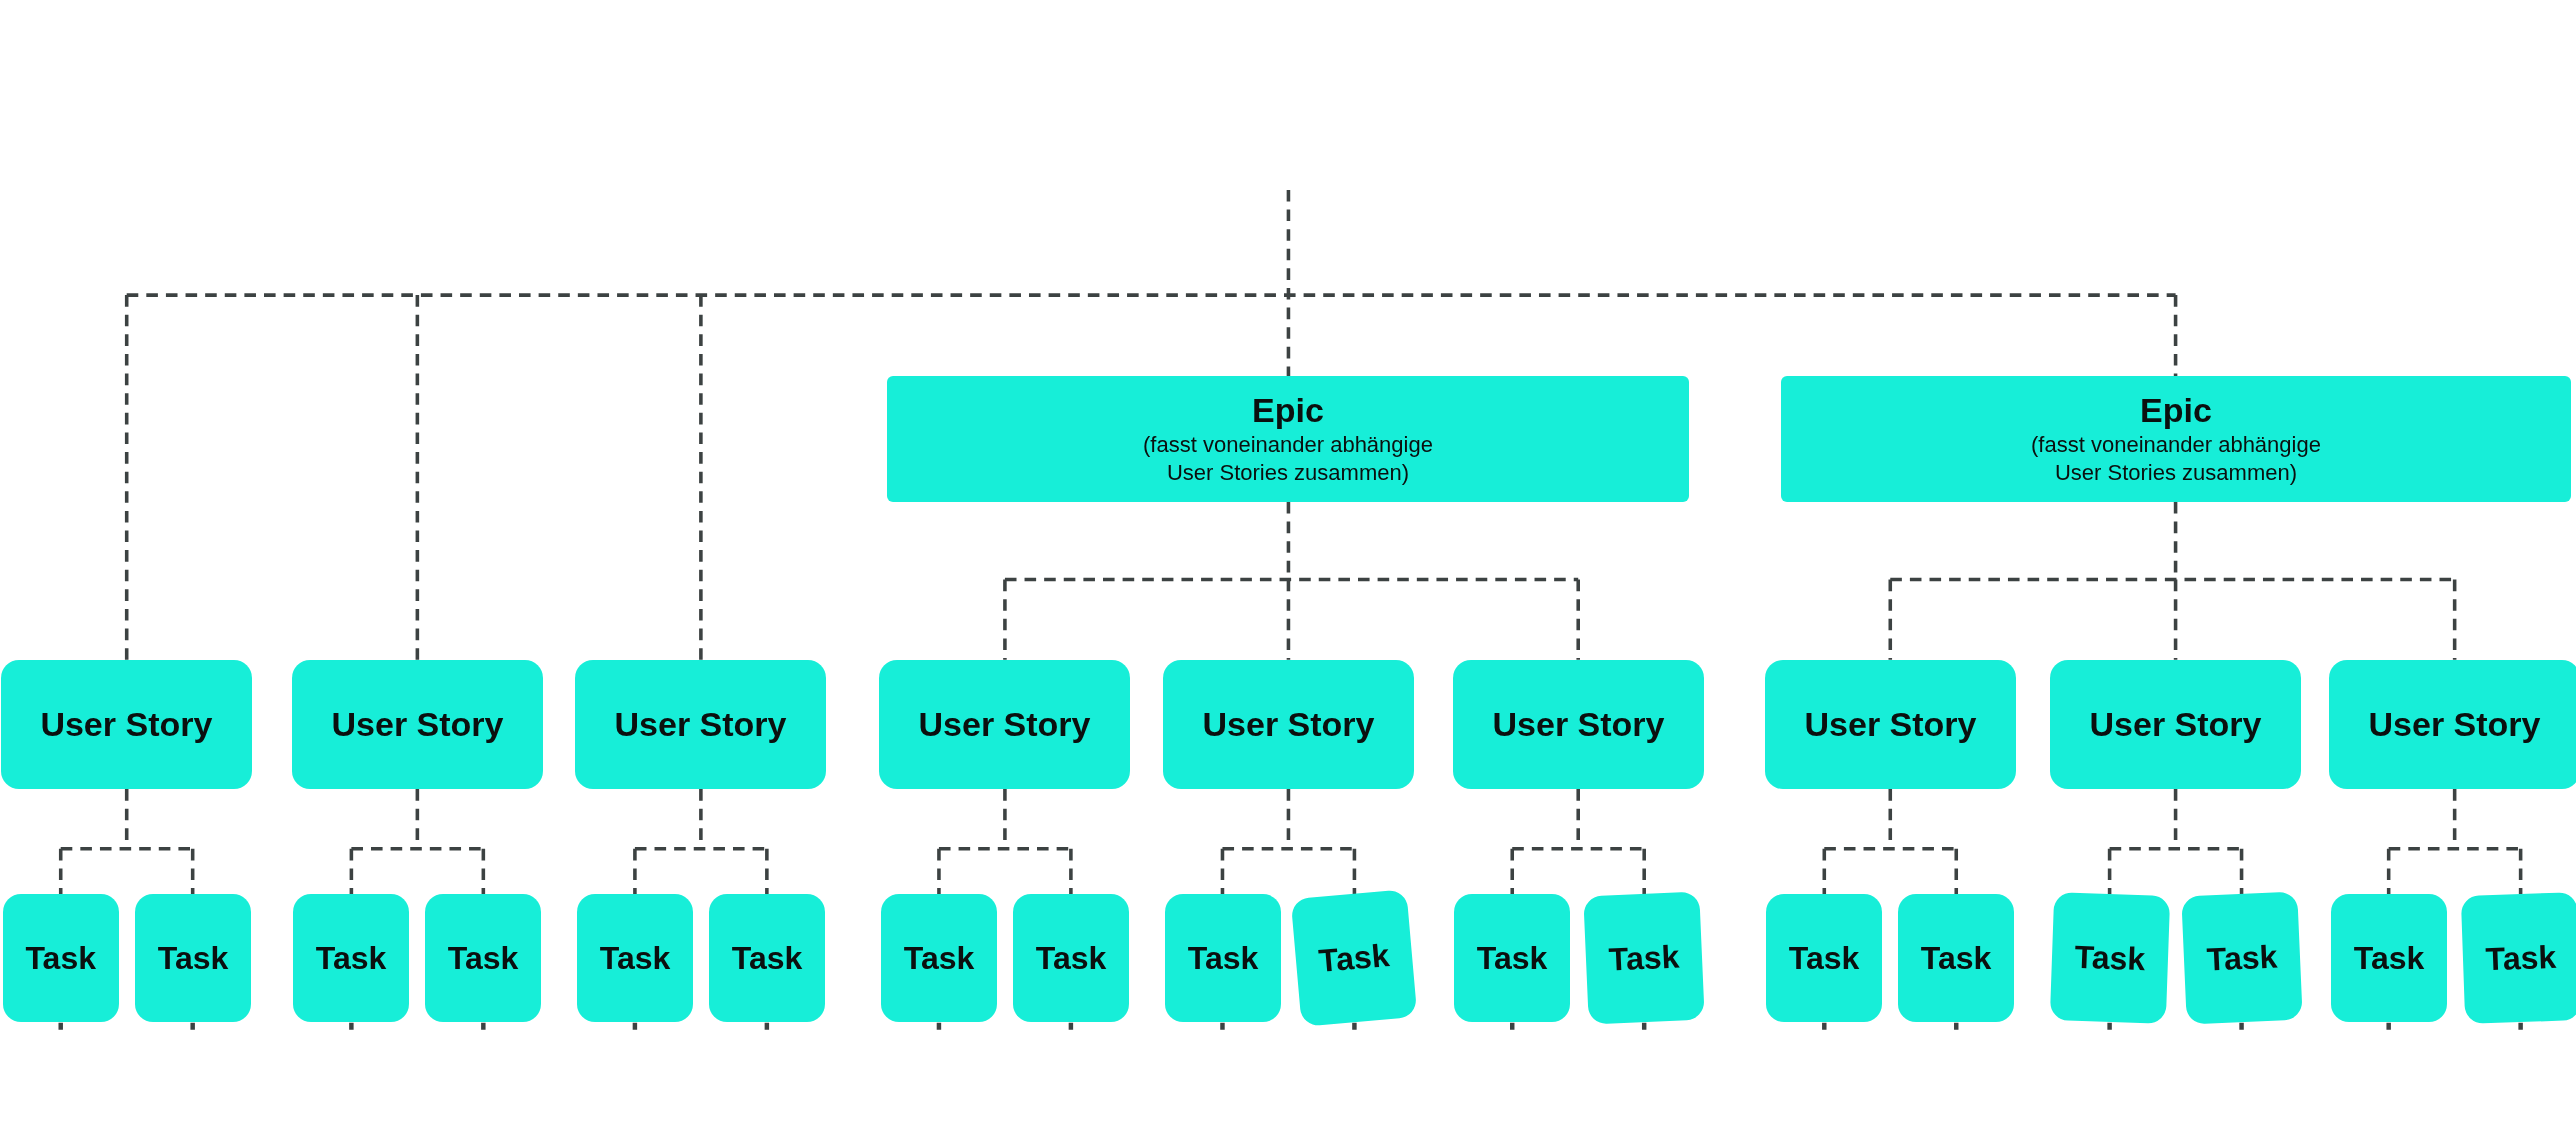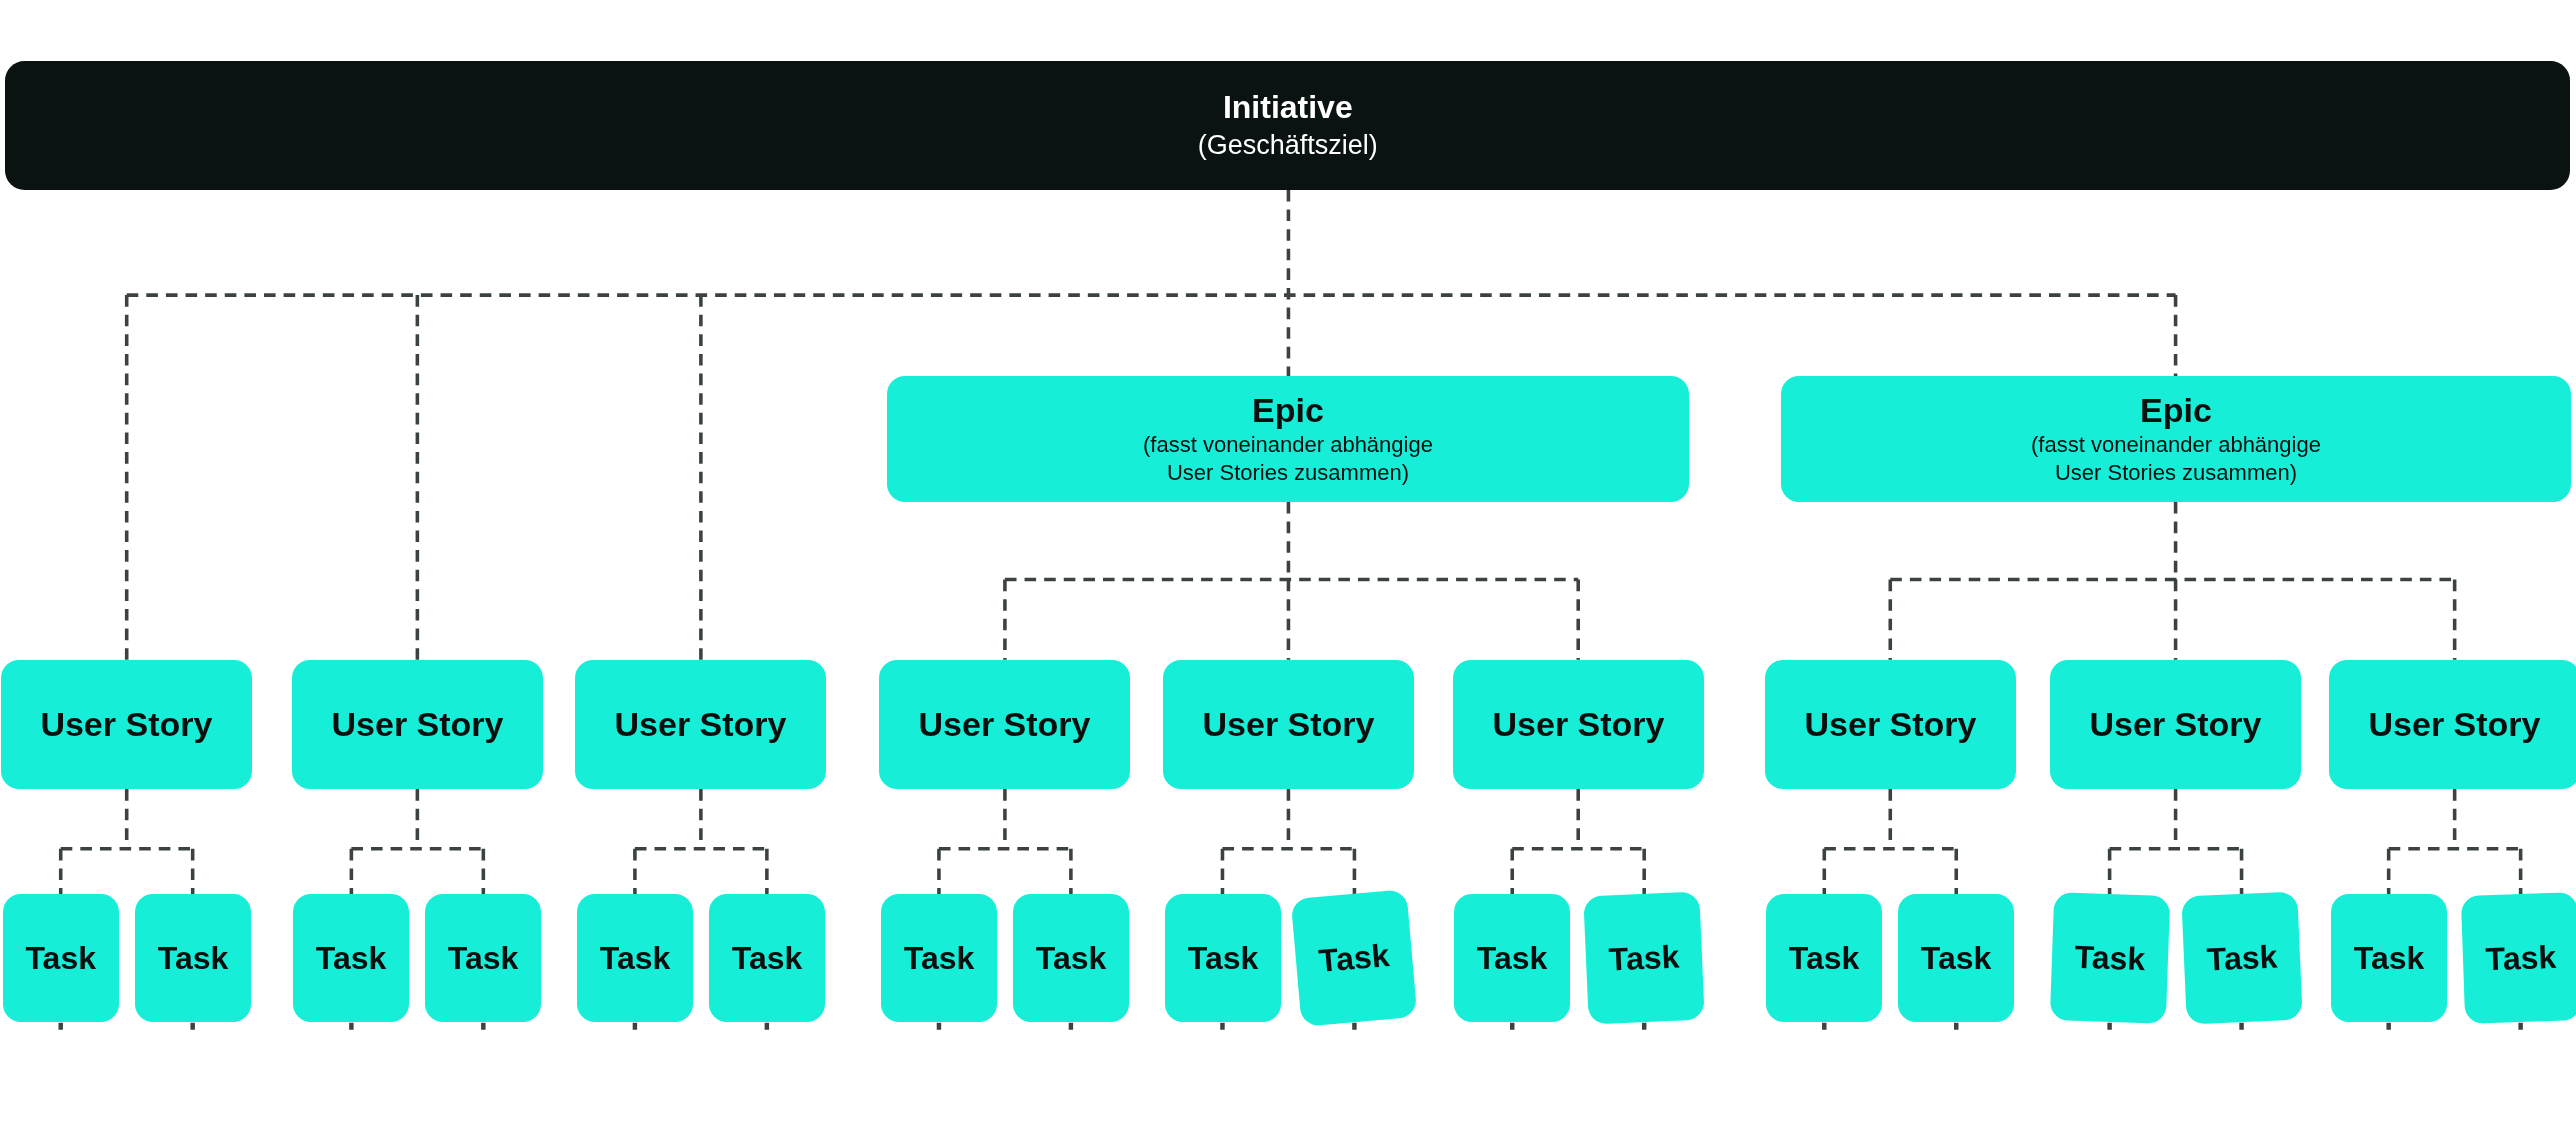--- a/index.html
+++ b/index.html
@@ -30,41 +30,37 @@
   }
   .node.initiative{
     background:var(--initiative-bg);
     color:var(--initiative-text);
     border-radius:19.6px;
     left:5.3px;top:61px;width:2565px;height:129px;
     row-gap:5.3px;
   }
   .init-title{font-size:32px;font-weight:bold;line-height:1.1;}
   .init-sub{font-size:27px;line-height:1.1;}
-  .node.epic{border-radius:18px;row-gap:1.8px;}
+  .node.epic{border-radius:6px;row-gap:1.8px;}
   .epic-title{font-size:34px;font-weight:bold;line-height:1.15;}
   .epic-sub{font-size:22px;line-height:1.22;}
   .node.story{border-radius:18px;}
   .story-label{font-size:34px;font-weight:bold;text-align:center;}
   .node.task{border-radius:18px;}
   .task-label{font-size:32px;font-weight:bold;}
 </style>
 </head>
 <body>
 
 <div class="canvas" id="canvas">
   <svg class="wires" id="wires" viewBox="0 0 2889 1273" xmlns="http://www.w3.org/2000/svg">
       <path d="M1445 213 V422 M142 331 H2440 M142 331 V740 M468 331 V740 M786 331 V740 M2440 331 V422 M1445 563 V650 M1127 650 H1770 M1127 650 V740 M1445 650 V740 M1770 650 V740 M2440 563 V650 M2120 650 H2753 M2120 650 V740 M2440 650 V740 M2753 650 V740 M142 885 V952 M68 952 H216 M68 952 V1003 M216 952 V1003 M468 885 V952 M394 952 H542 M394 952 V1003 M542 952 V1003 M786 885 V952 M712 952 H860 M712 952 V1003 M860 952 V1003 M1127 885 V952 M1053 952 H1201 M1053 952 V1003 M1201 952 V1003 M1445 885 V952 M1371 952 H1519 M1371 952 V1003 M1519 952 V1003 M1770 885 V952 M1696 952 H1844 M1696 952 V1003 M1844 952 V1003 M2120 885 V952 M2046 952 H2194 M2046 952 V1003 M2194 952 V1003 M2440 885 V952 M2366 952 H2514 M2366 952 V1003 M2514 952 V1003 M2753 885 V952 M2679 952 H2827 M2679 952 V1003 M2827 952 V1003" fill="none" stroke="#3c4242" stroke-width="4" stroke-dasharray="13 9"></path>
       <path d="M68 1147 V1157 M216 1147 V1157 M394 1147 V1157 M542 1147 V1157 M712 1147 V1157 M860 1147 V1157 M1053 1147 V1157 M1201 1147 V1157 M1371 1147 V1157 M1519 1147 V1157 M1696 1147 V1157 M1844 1147 V1157 M2046 1147 V1157 M2194 1147 V1157 M2366 1147 V1157 M2514 1147 V1157 M2679 1147 V1157 M2827 1147 V1157" fill="none" stroke="#3c4242" stroke-width="5" stroke-dasharray="8 14"></path>
     </svg>
 
-  <div class="node initiative">
-    <div class="init-title">Initiative</div>
-    <div class="init-sub">(Geschäftsziel)</div>
-  </div>
 
 <div class="node epic" style="left: 887px; top: 376px; width: 802px; height: 126px;">
       <div class="epic-title">Epic</div>
       <div class="epic-sub">(fasst voneinander abhängige</div>
       <div class="epic-sub">User Stories zusammen)</div>
     </div>
     <div class="node epic" style="left: 1781px; top: 376px; width: 790px; height: 126px;">
       <div class="epic-title">Epic</div>
       <div class="epic-sub">(fasst voneinander abhängige</div>
       <div class="epic-sub">User Stories zusammen)</div>

